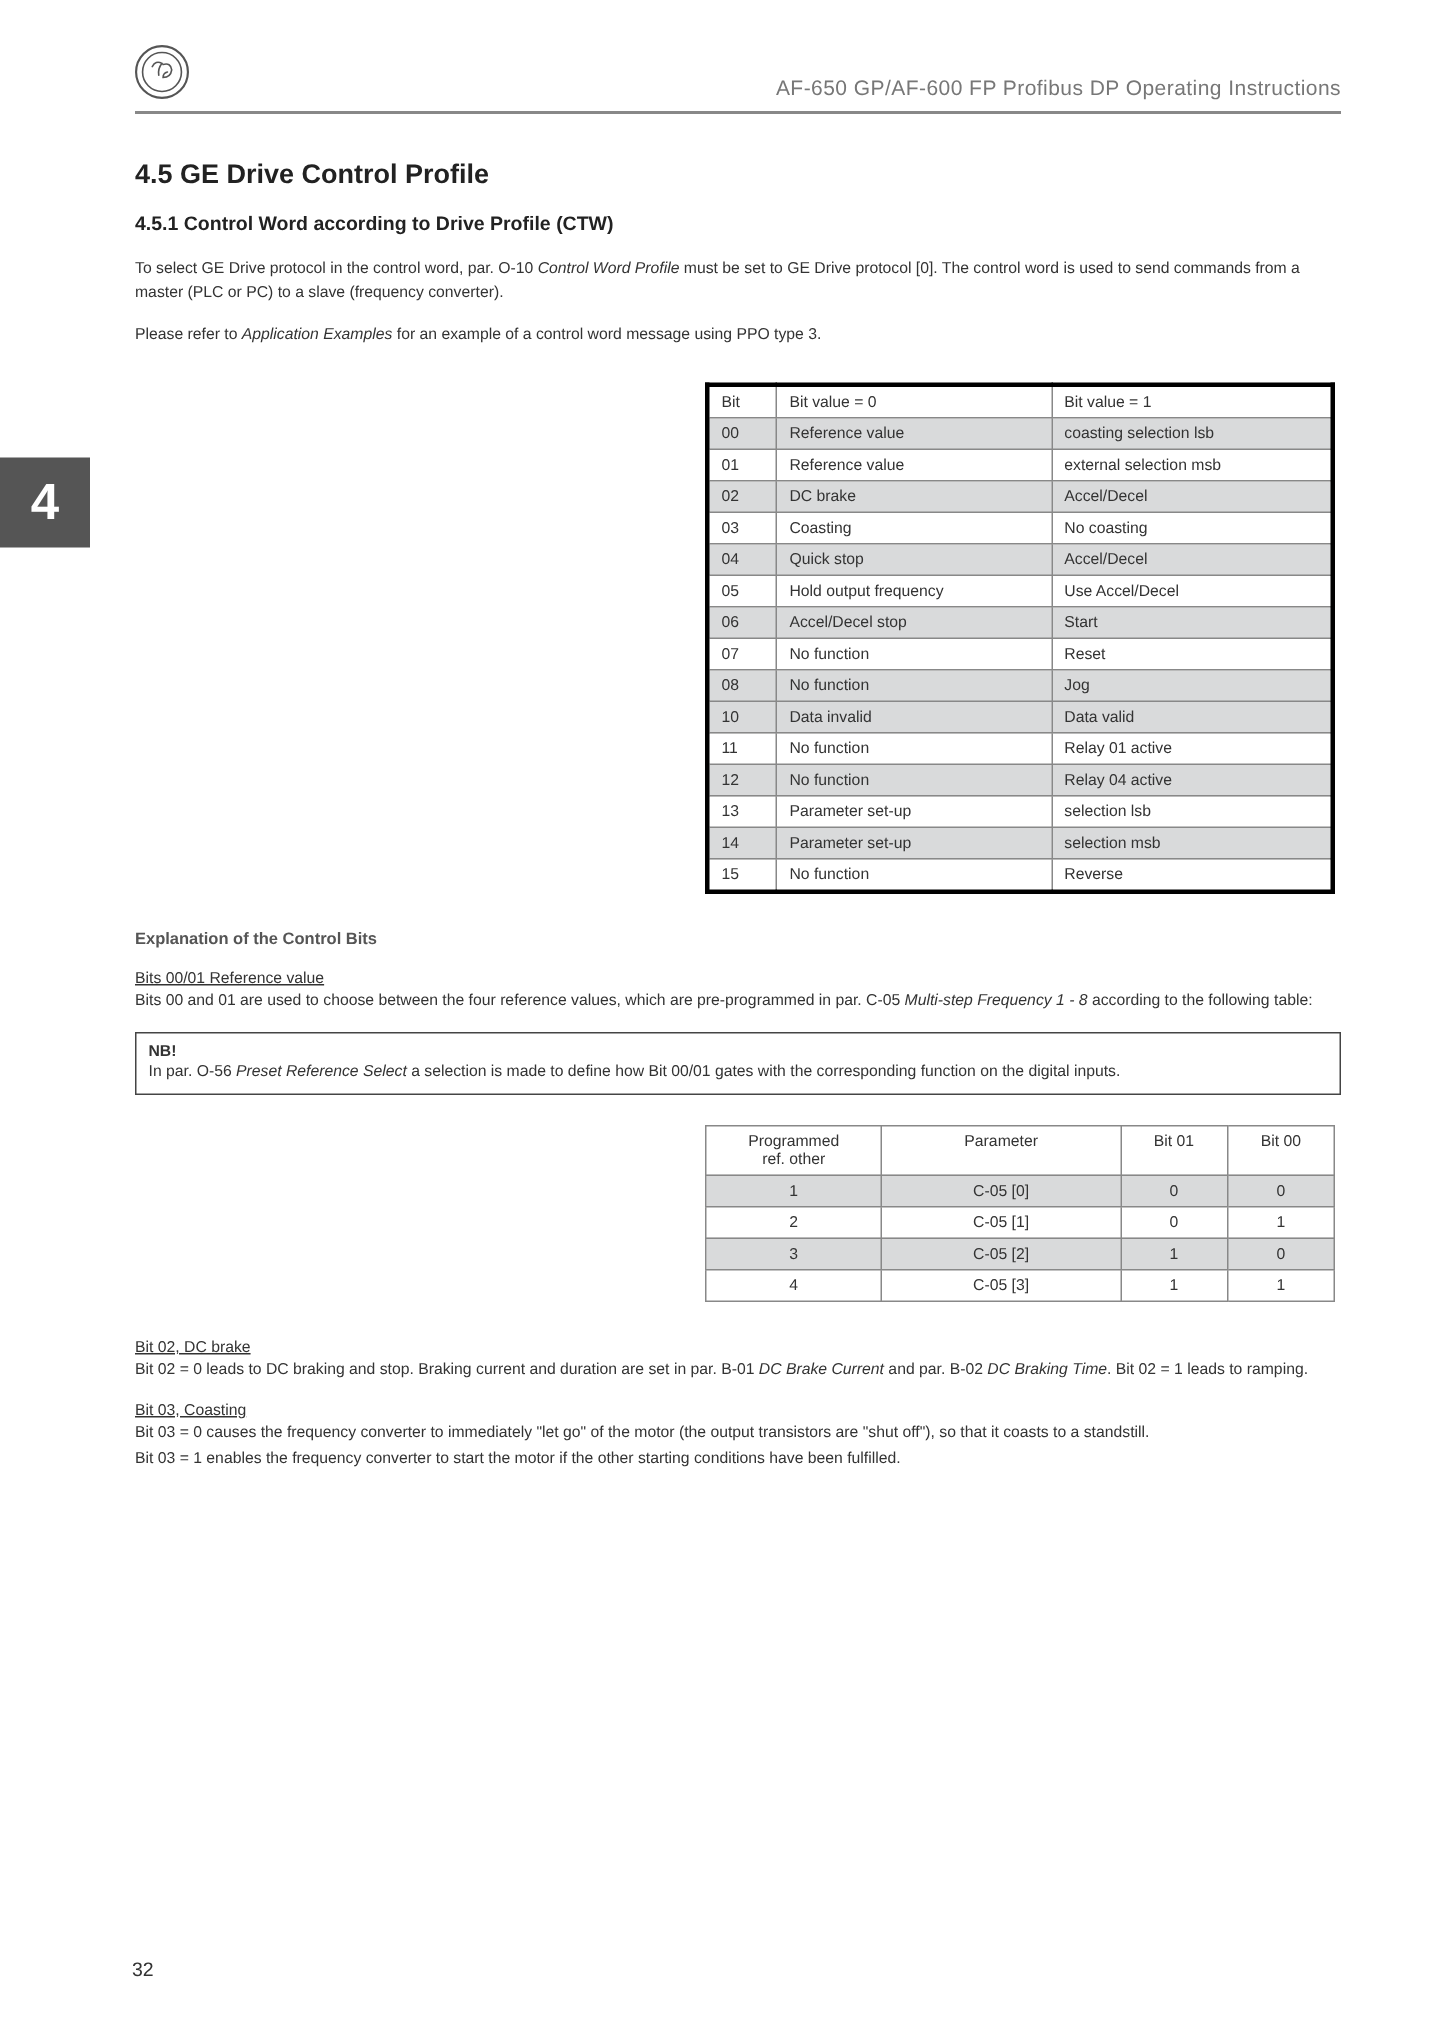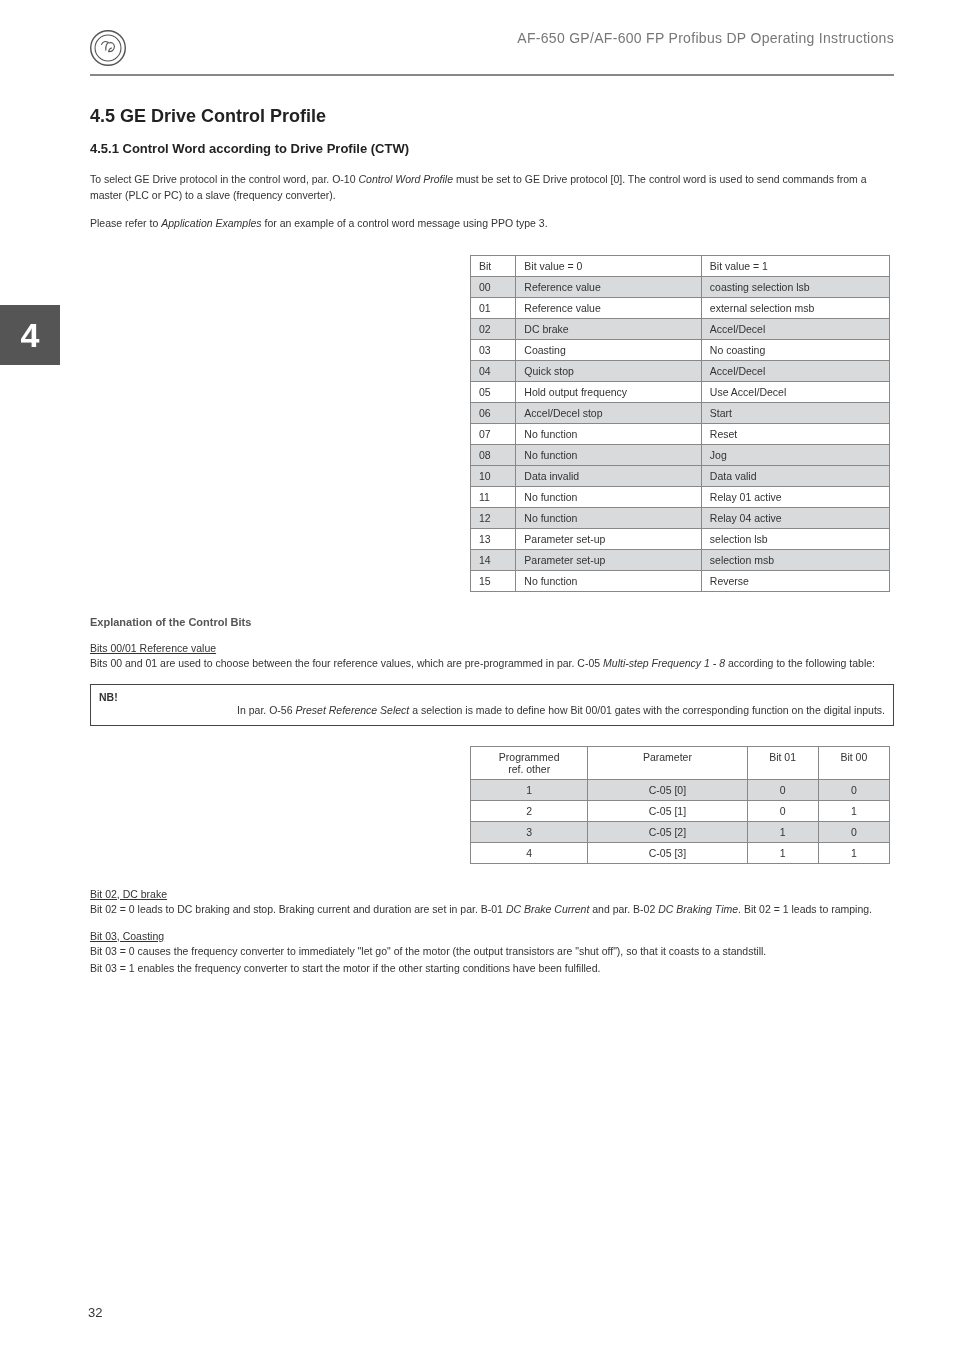--- a/index.html
+++ b/index.html
@@ -12,21 +12,21 @@
     margin: 0 auto;
     position: relative;
   }
   .page {
     padding: 30px 60px 30px 90px;
     min-height: 1350px;
     position: relative;
   }
   .header {
     display: flex;
-    align-items: flex-start;
+    align-items: flex-end;
     justify-content: space-between;
     padding-bottom: 8px;
     border-bottom: 2px solid #888;
     margin-bottom: 30px;
   }
   .ge-logo {
     width: 36px;
     height: 36px;
   }
   .header-title {
@@ -68,21 +68,21 @@
     justify-content: center;
   }
   .table1-wrap {
     margin-left: 380px;
     margin-bottom: 24px;
   }
   table.data-table {
     border-collapse: collapse;
     font-size: 10.5px;
     width: 420px;
-    border: 1px solid #000000;
+    border: 3px solid #000000;
   }
   table.data-table td {
     border: 1px solid #888;
     padding: 4px 8px;
     color: #333;
   }
   table.data-table tr.shaded td {
     background: #d9dadb;
   }
   .subhead {
@@ -102,21 +102,20 @@
     padding: 6px 8px;
     margin: 12px 0 20px 0;
   }
   .nb-box .nb-label {
     font-weight: bold;
     font-size: 10.5px;
   }
   .nb-box .nb-text {
     font-size: 10.5px;
     line-height: 1.5;
-    text-align: right;
   }
   .table2-wrap {
     margin-left: 380px;
     margin-bottom: 24px;
   }
   table.ref-table {
     border-collapse: collapse;
     font-size: 10.5px;
     width: 420px;
     border: 1px solid #444;

